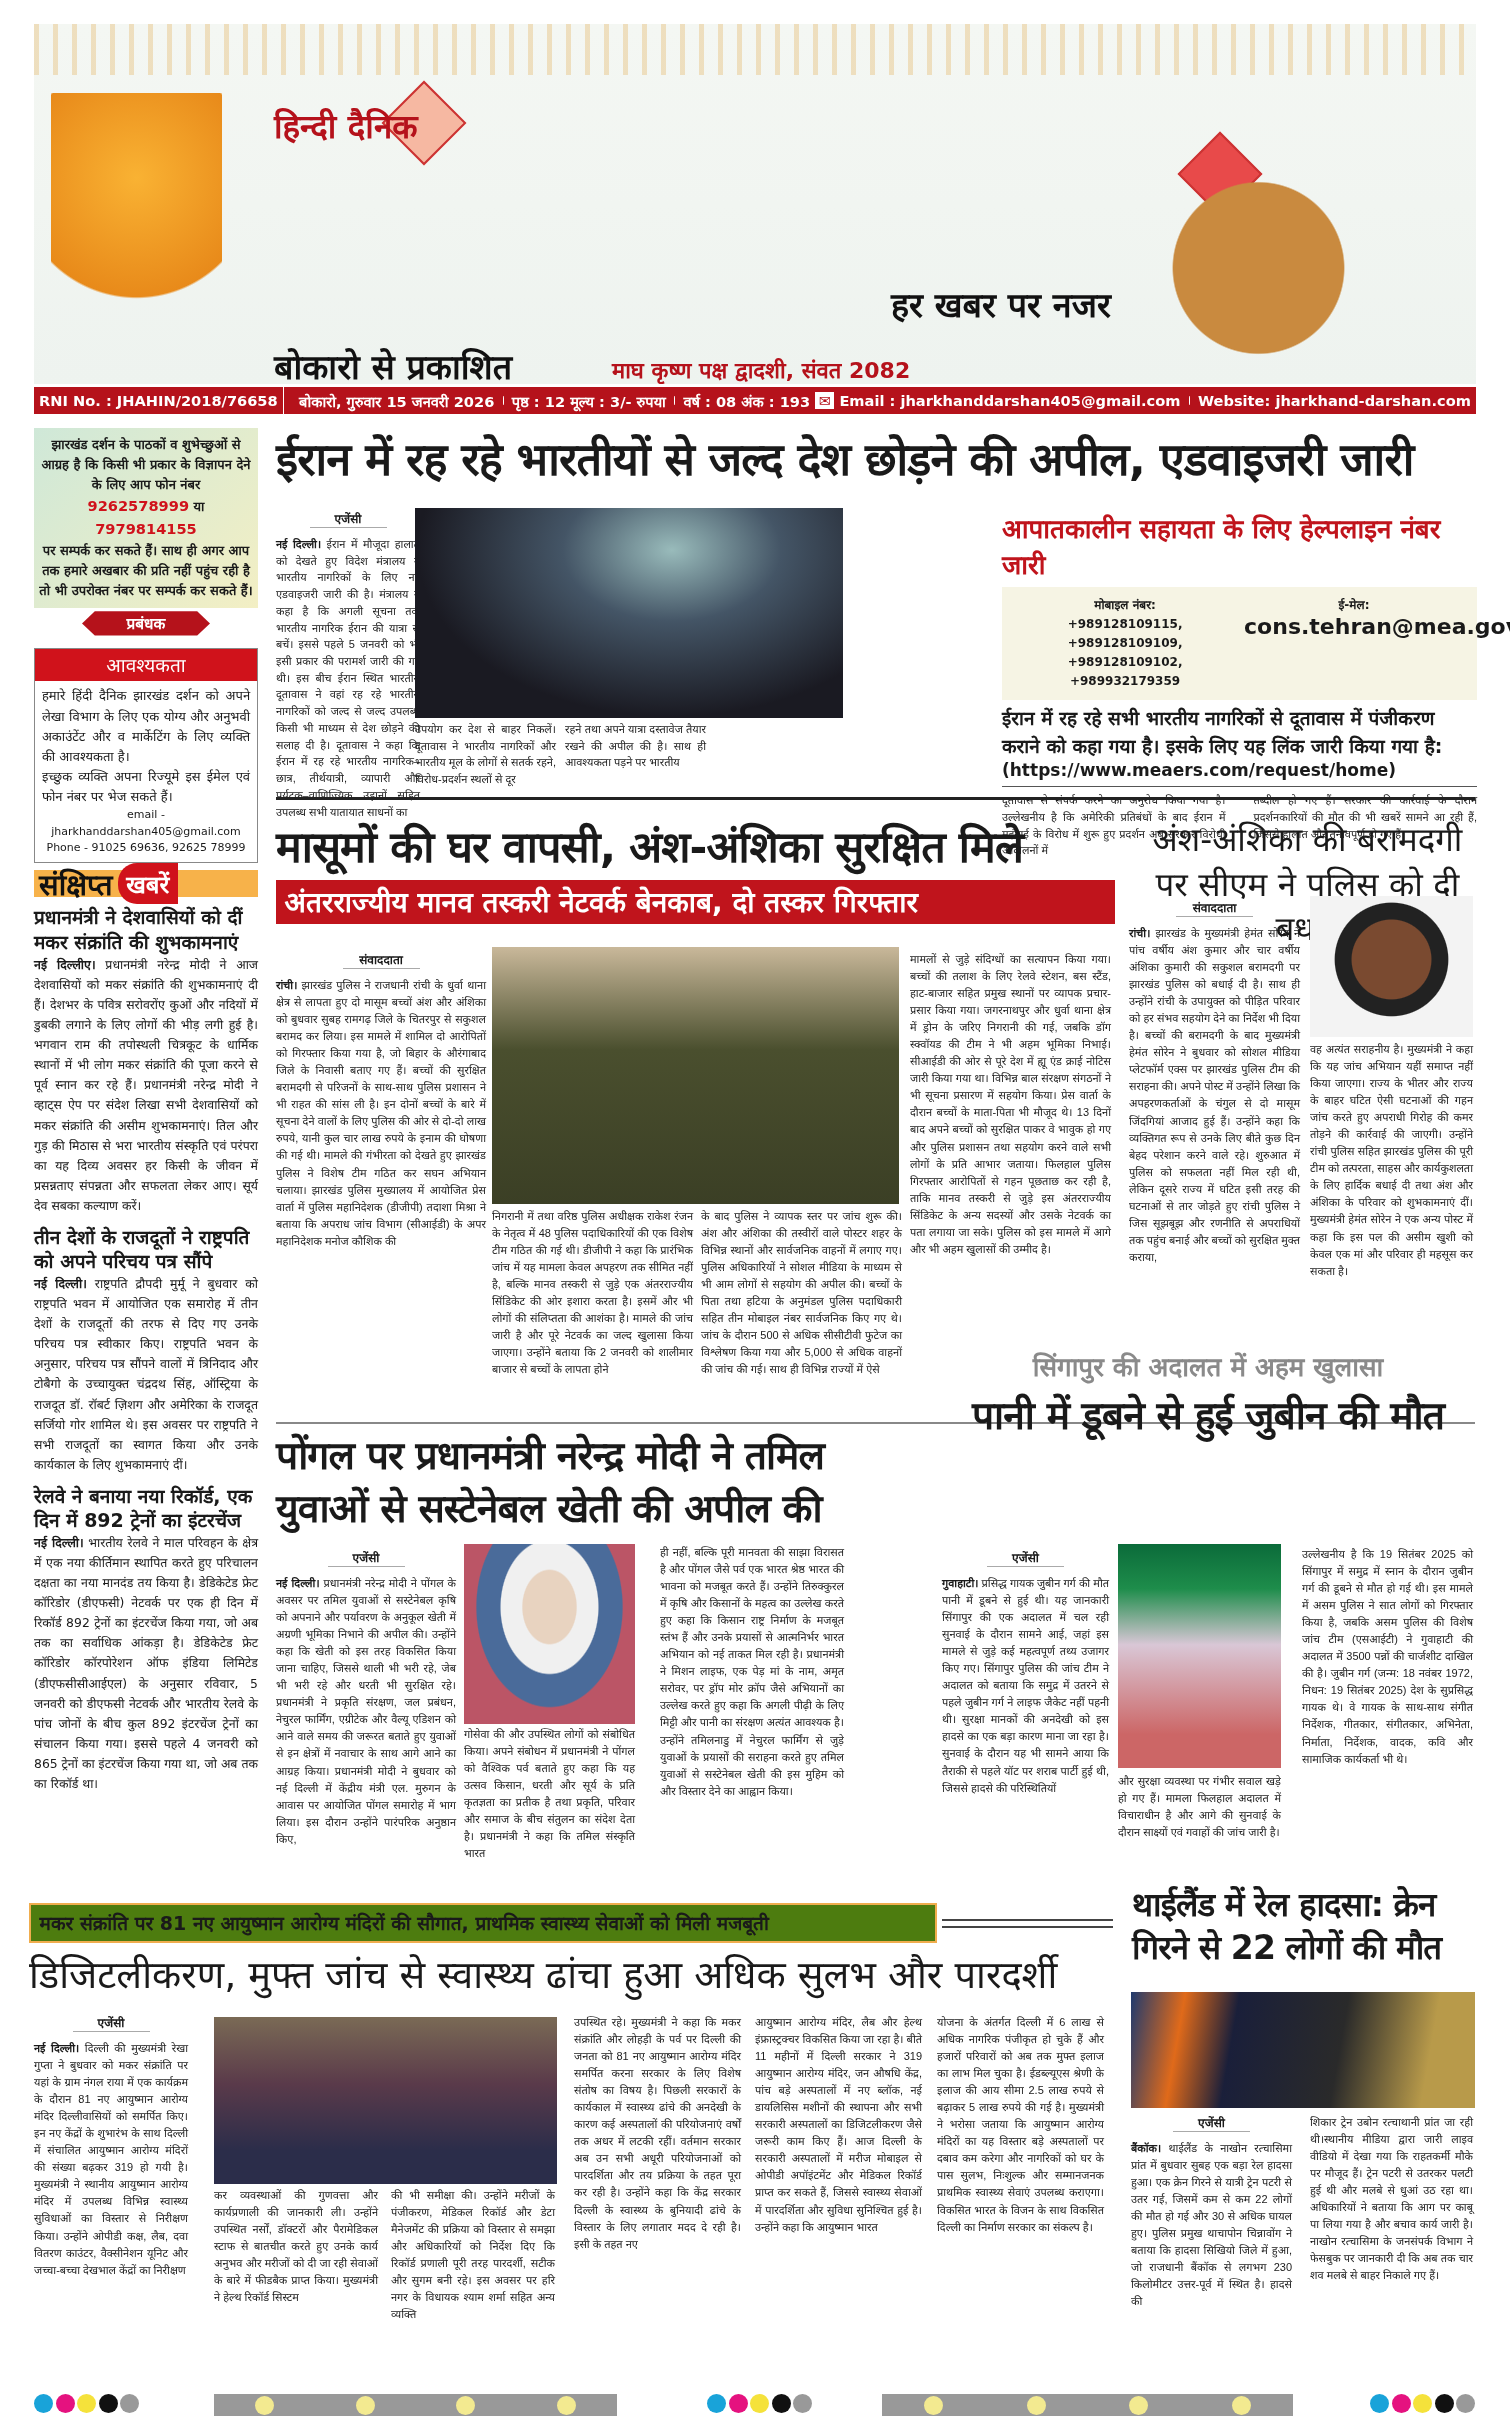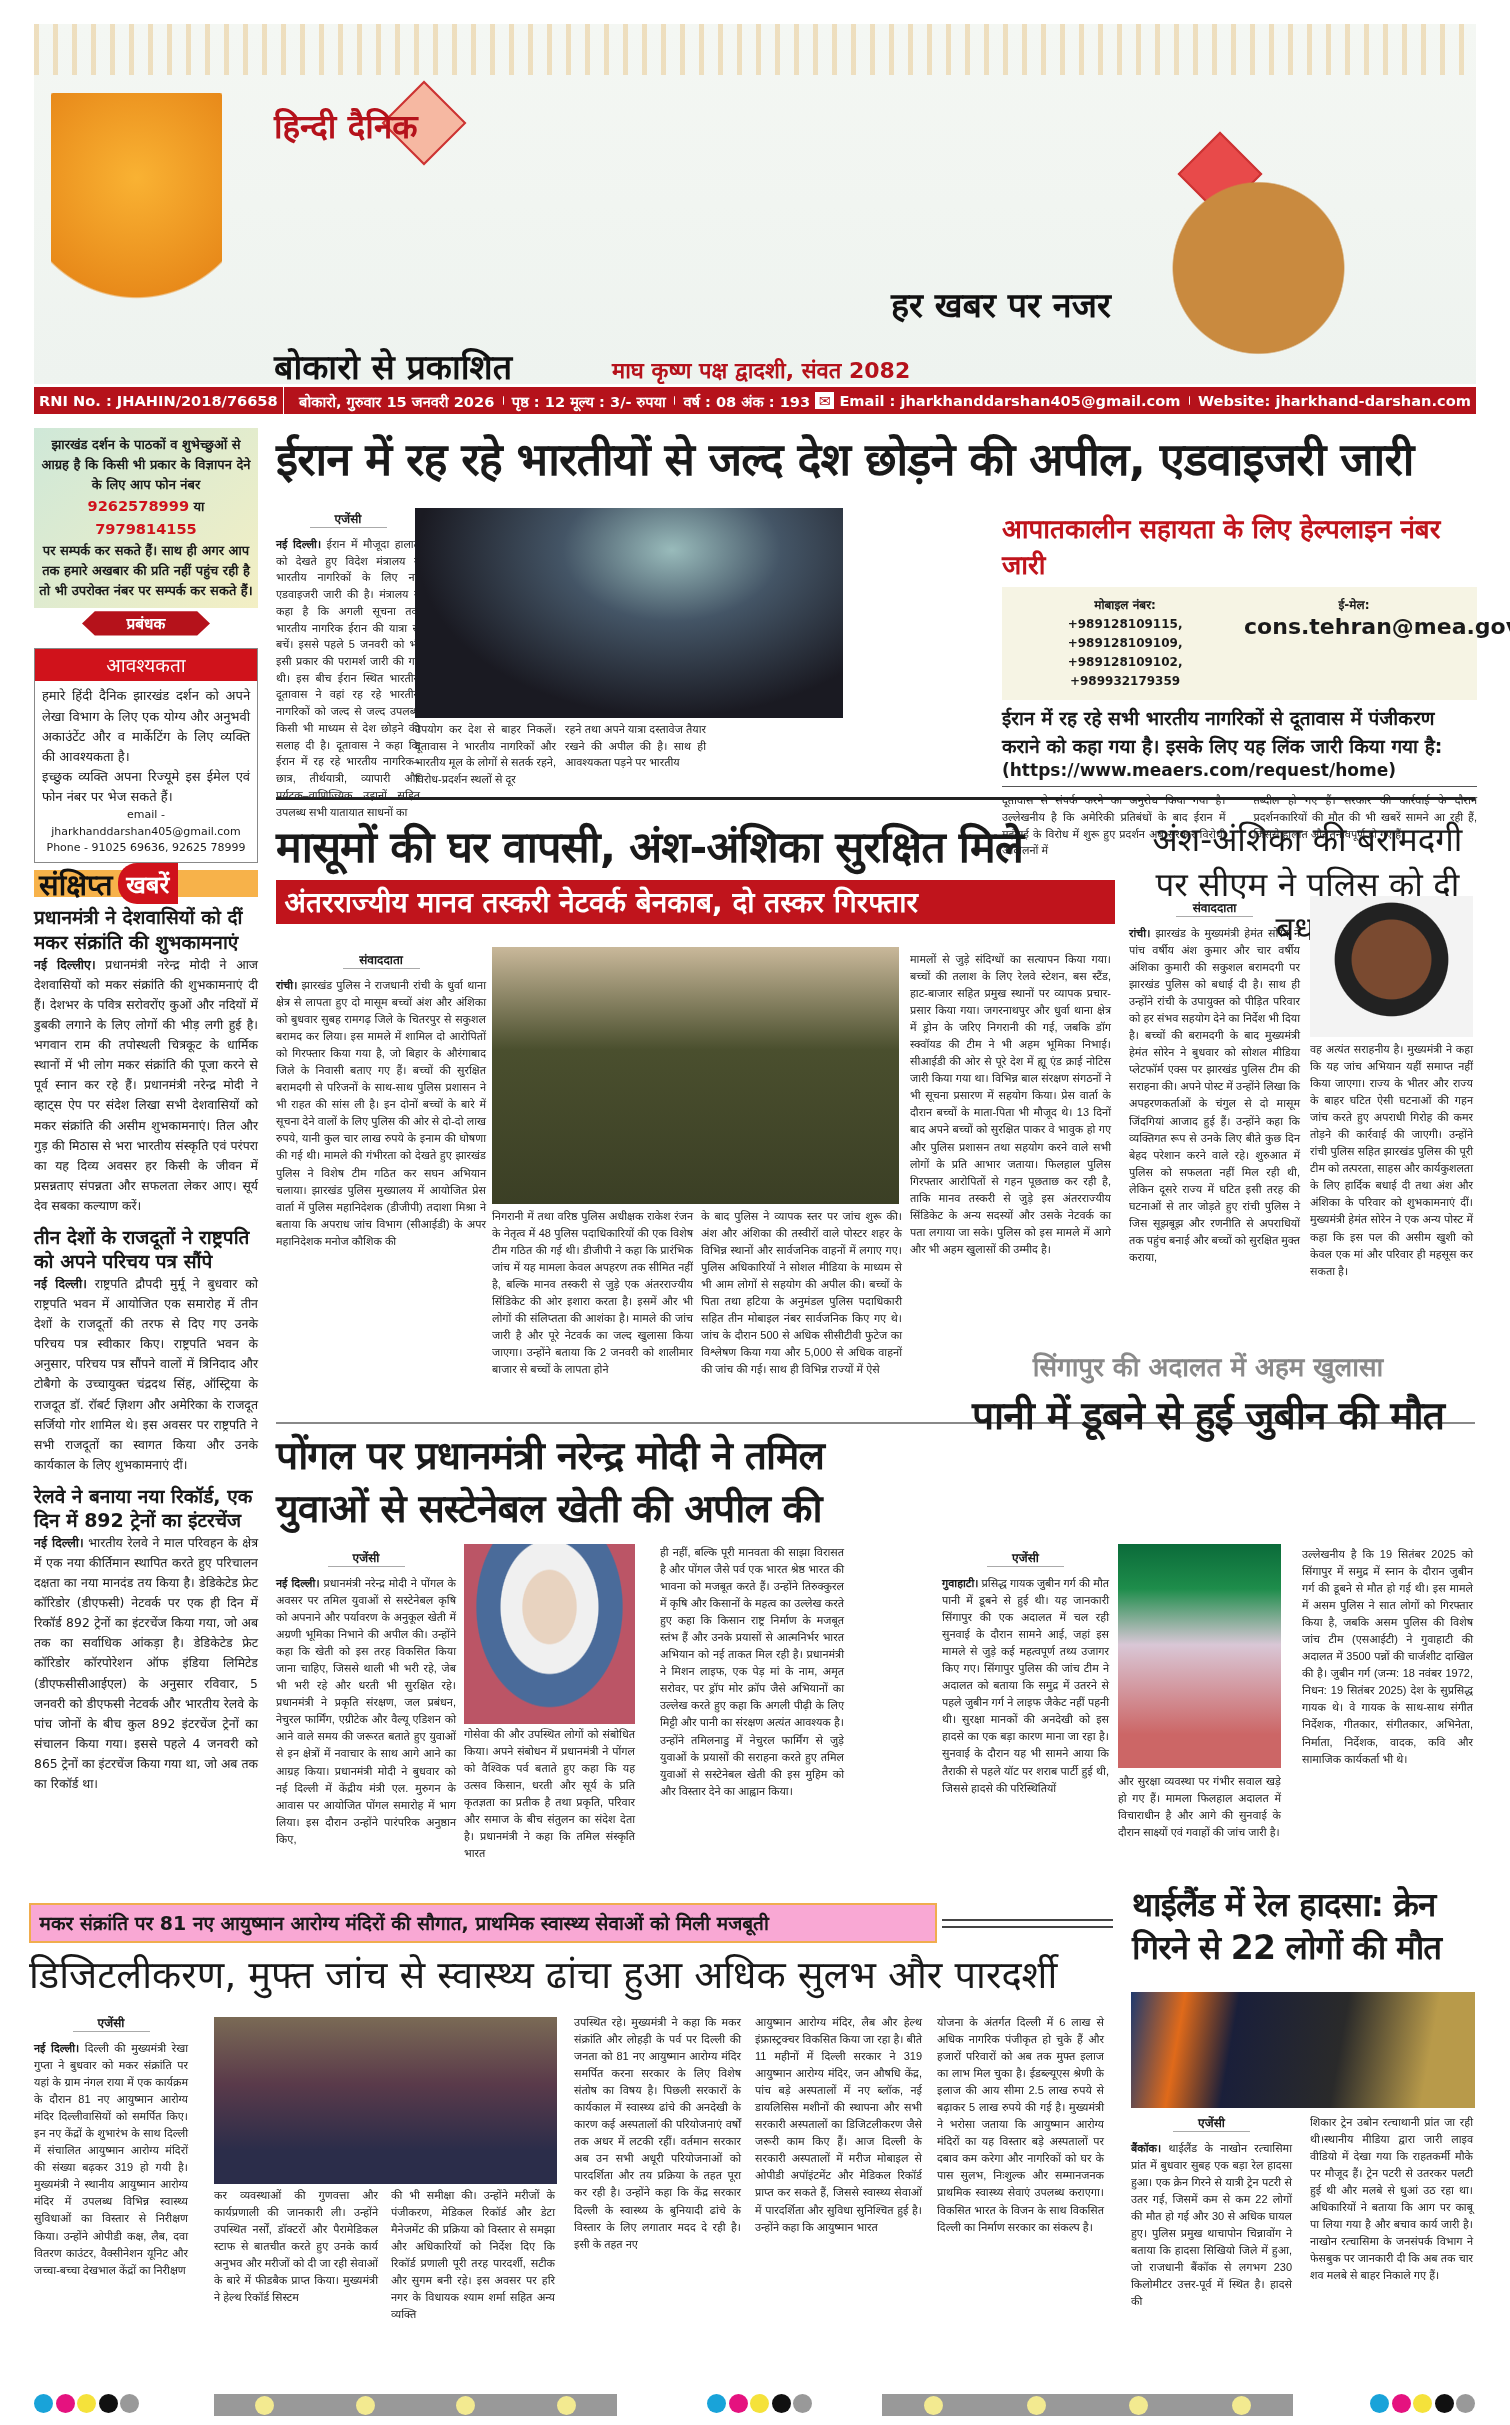--- a/index.html
+++ b/index.html
@@ -38,21 +38,21 @@
 .byline{text-align:center;font-weight:bold;font-size:12px;border-bottom:0.9px solid #aaa;width:77px;margin:0 auto 8px}
 .photo{background:#333}
 .rule{height:3.4px;background:#222}
 .red-sub{background:#c0141c;color:#fff;font-size:31px;font-weight:bold;padding:5.1px 8.6px;line-height:1.2}
 .helpline-h{color:#c0141c;font-size:26px;font-weight:bold}
 .help-box{background:#f6f4e4;padding:8.6px;display:flex;justify-content:space-around;font-size:12px;font-weight:bold;text-align:center;line-height:1.6}
 .help-email{font-size:22px;line-height:1.1}
 .reg{font-size:19px;font-weight:bold;line-height:1.45}
 .url{font-size:17px;font-weight:bold}
 .grey-kicker{color:#8a8a8a;font-size:26px;font-weight:bold}
-.health-kicker{border:2.6px solid #f0ad4e;background:#f9a8d4;font-size:19px;font-weight:bold;padding:5.1px 8.6px}
+.health-kicker{border:2.6px solid #f0ad4e;background:#4d7c0f;font-size:19px;font-weight:bold;padding:5.1px 8.6px}
 .cmyk span{display:inline-block;width:19px;height:19px;border-radius:50%;margin-right:2.6px}
 .regbar{height:22px;background:#999;display:flex;justify-content:space-around;align-items:center}
 .regbar i{display:block;width:19px;height:19px;border-radius:50%;background:#f3ea90}
 </style>
 </head>
 <body>
 
 <div class="abs masthead">
   <div class="abs bunting"></div>
   <div class="abs left-art"></div>

